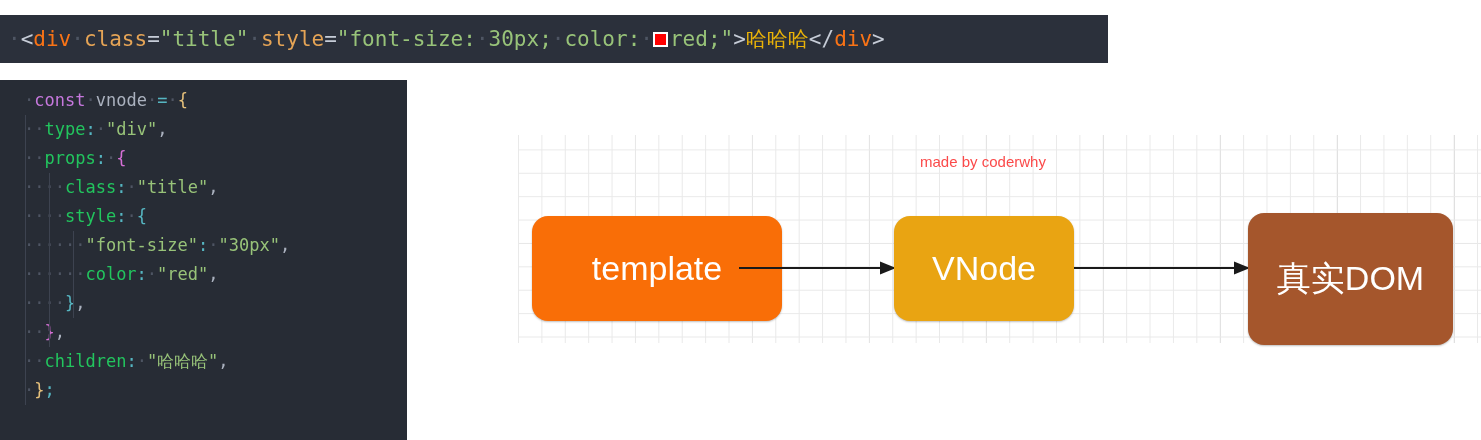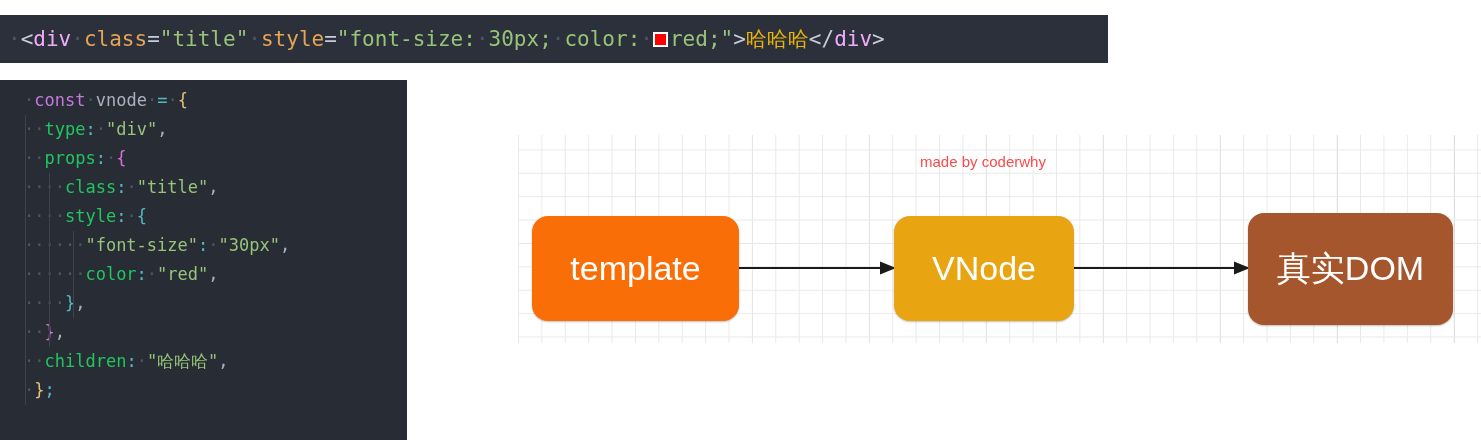--- a/index.html
+++ b/index.html
@@ -28,21 +28,21 @@
     box-sizing: border-box;
     padding-left: 8px;
     white-space: pre;
     font-family: "DejaVu Sans Mono", "Liberation Mono", monospace;
     font-size: 21px;
     letter-spacing: 0px;
   }
   #html-bar .tok { display: inline; }
   .ws { color: #4e5563; }
   .c-punct   { color: #c6ccd7; }
-  .c-tag     { color: #f0abfc; }
+  .c-tag     { color: #f97316; }
   .c-attr    { color: #e5a456; }
   .c-string  { color: #98c379; }
   .c-text    { color: #eab308; }
   .swatch {
     display: inline-block;
     width: 15px;
     height: 15px;
     background: #ff0000;
     border: 2px solid #ffffff;
     vertical-align: -2px;
@@ -121,38 +121,38 @@
     display: flex;
     align-items: center;
     justify-content: center;
     color: #ffffff;
     font-family: "Liberation Sans", sans-serif;
     box-shadow: 0 1px 2px rgba(0,0,0,0.25);
   }
   #node-template {
     left: 14px;
     top: 81px;
-    width: 207px;
+    width: 250px;
     height: 105px;
     background: #f96e07;
     font-size: 34px;
   }
   #node-vnode {
     left: 376px;
     top: 81px;
     width: 180px;
     height: 105px;
     background: #e9a412;
     font-size: 34px;
   }
   #node-dom {
     left: 730px;
     top: 78px;
     width: 205px;
-    height: 112px;
+    height: 132px;
     background: #a5562c;
     font-size: 34px;
   }
   .arrow {
     position: absolute;
     height: 14px;
     top: 126px;
   }
   #arrow-1 { left: 221px; width: 157px; }
   #arrow-2 { left: 556px; width: 176px; }

